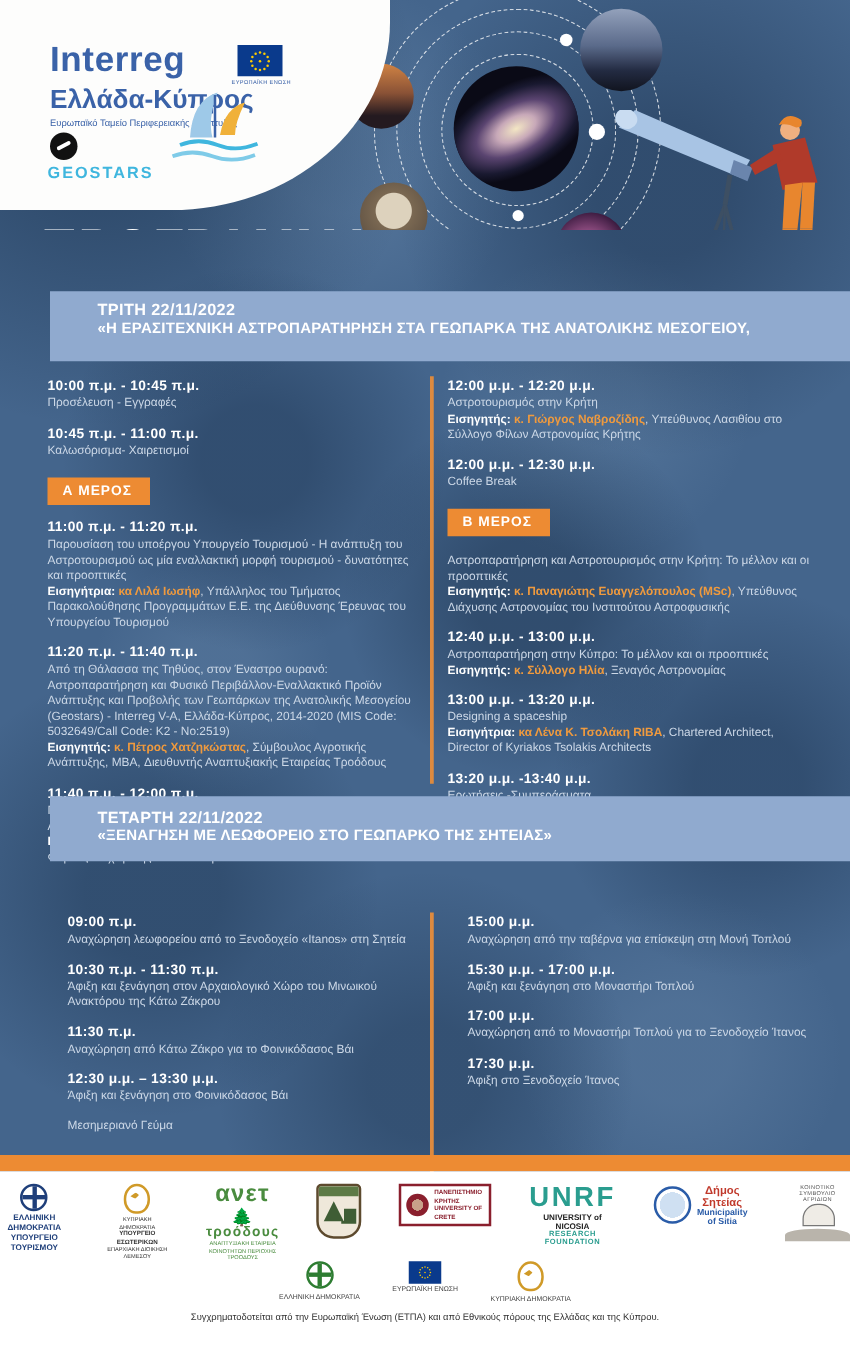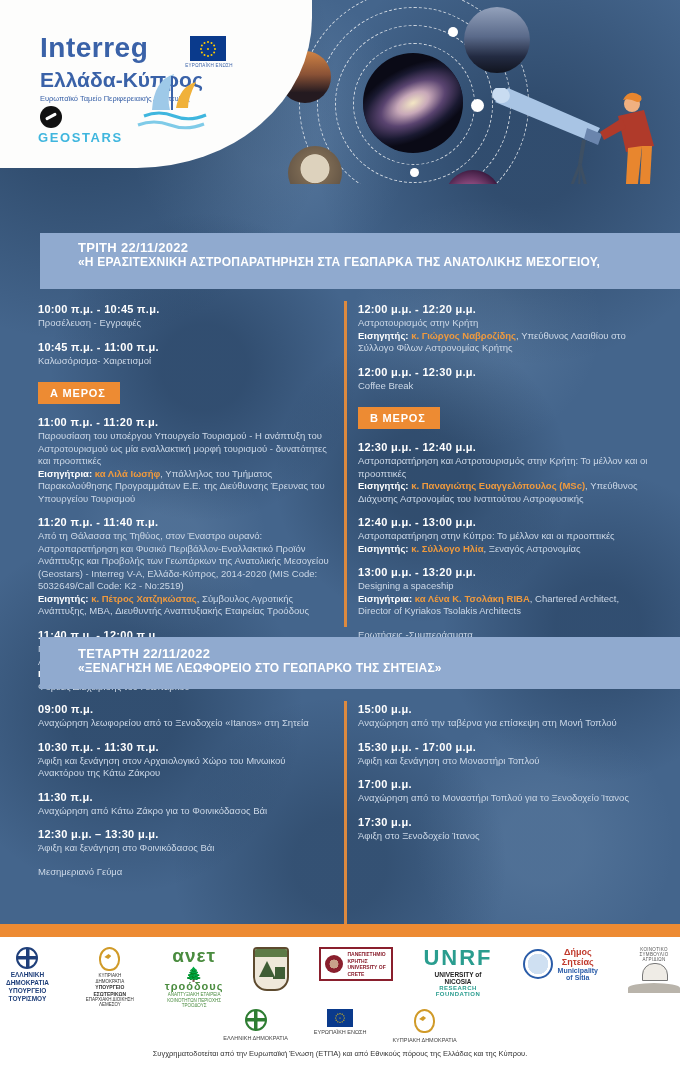--- a/index.html
+++ b/index.html
@@ -53,21 +53,21 @@
   .person-svg{position:absolute;left:492px;top:88px;}
   
   .band{position:absolute;left:0;width:680px;background:#90aacf;color:#ffffff;padding-left:38px;box-sizing:border-box;margin-left:40px;}
   .band1{top:233px;height:56px;padding-top:7px;}
   .band2{top:637px;height:52px;padding-top:9px;}
   .band .date{font-size:13px;font-weight:800;letter-spacing:.3px;}
   .band .subtitle{font-size:12px;font-weight:800;line-height:1.25;letter-spacing:.2px;}
   
   .sched{position:absolute;left:0;width:680px;box-sizing:border-box;padding:14px 0 0 38px;display:flex;}
   .sched1{top:289px;height:348px;}
-  .sched2{top:689px;height:301px;}
+  .sched2{top:718px;height:301px;justify-content:center;}
   .col-left{width:292px;margin-right:28px;}
   .col-right{width:290px;}
   .vdivider{position:absolute;left:344px;top:12px;bottom:10px;width:3px;background:#dd8a3f;}
   .slot{margin-bottom:11px;}
   .slot .time{font-size:11px;font-weight:800;color:#ffffff;letter-spacing:.3px;}
   .slot .desc{font-size:9.5px;color:#ccd8e7;line-height:1.32;margin-top:2px;}
   .slot .speaker{font-size:9.5px;color:#ccd8e7;line-height:1.32;}
   .slot .speaker .lab{font-weight:800;color:#ffffff;}
   .slot .speaker .nm{font-weight:800;color:#ef9a3e;}
   .badge{display:inline-block;background:#ED8B33;color:#fff;font-size:11px;font-weight:800;
@@ -215,32 +215,32 @@
           <div class="speaker"><span class="lab">Εισηγητής: </span><span class="nm">κ. Κωνσταντίνος Λυμπερίου</span><span>, Πρόεδρος του ΔΟΚΑΣ - Φορέας Διαχείρισης του Γεωπάρκου</span></div>
         </div></div>
     <div class="col-right"><div class="slot">
           <div class="time">12:00 μ.μ. - 12:20 μ.μ.</div>
           <div class="desc">Αστροτουρισμός στην Κρήτη</div>
           <div class="speaker"><span class="lab">Εισηγητής: </span><span class="nm">κ. Γιώργος Ναβροζίδης</span><span>, Υπεύθυνος Λασιθίου στο Σύλλογο Φίλων Αστρονομίας Κρήτης</span></div>
         </div><div class="slot">
           <div class="time">12:00 μ.μ. - 12:30 μ.μ.</div>
           <div class="desc">Coffee Break</div>
         </div><div class="badge">Β ΜΕΡΟΣ</div><div></div><div class="slot">
-          <div class="time">12:30 μ.μ. - 12:40 μ.μ.</div>
           <div class="desc">Αστροπαρατήρηση και Αστροτουρισμός στην Κρήτη: Το μέλλον και οι προοπτικές</div>
           <div class="speaker"><span class="lab">Εισηγητής: </span><span class="nm">κ. Παναγιώτης Ευαγγελόπουλος (MSc)</span><span>, Υπεύθυνος Διάχυσης Αστρονομίας του Ινστιτούτου Αστροφυσικής</span></div>
         </div><div class="slot">
           <div class="time">12:40 μ.μ. - 13:00 μ.μ.</div>
           <div class="desc">Αστροπαρατήρηση στην Κύπρο: Το μέλλον και οι προοπτικές</div>
           <div class="speaker"><span class="lab">Εισηγητής: </span><span class="nm">κ. Σύλλογο Ηλία</span><span>, Ξεναγός Αστρονομίας</span></div>
         </div><div class="slot">
           <div class="time">13:00 μ.μ. - 13:20 μ.μ.</div>
           <div class="desc">Designing a spaceship</div>
           <div class="speaker"><span class="lab">Εισηγήτρια: </span><span class="nm">κα Λένα Κ. Τσολάκη RIBA</span><span>, Chartered Architect, Director of Kyriakos Tsolakis Architects</span></div>
         </div><div class="slot">
+          <div class="time">13:20 μ.μ. -13:40 μ.μ.</div>
           <div class="desc">Ερωτήσεις -Συμπεράσματα</div>
         </div><div class="slot">
           <div class="time">13:40 μ.μ. - 14:40 μ.μ.</div>
           <div class="desc">Ελαφρύ Γεύμα</div>
         </div></div>
     <div class="vdivider"></div>
   </div>
 
   <div class="band band2">
     <div class="date">ΤΕΤΑΡΤΗ 22/11/2022</div>

